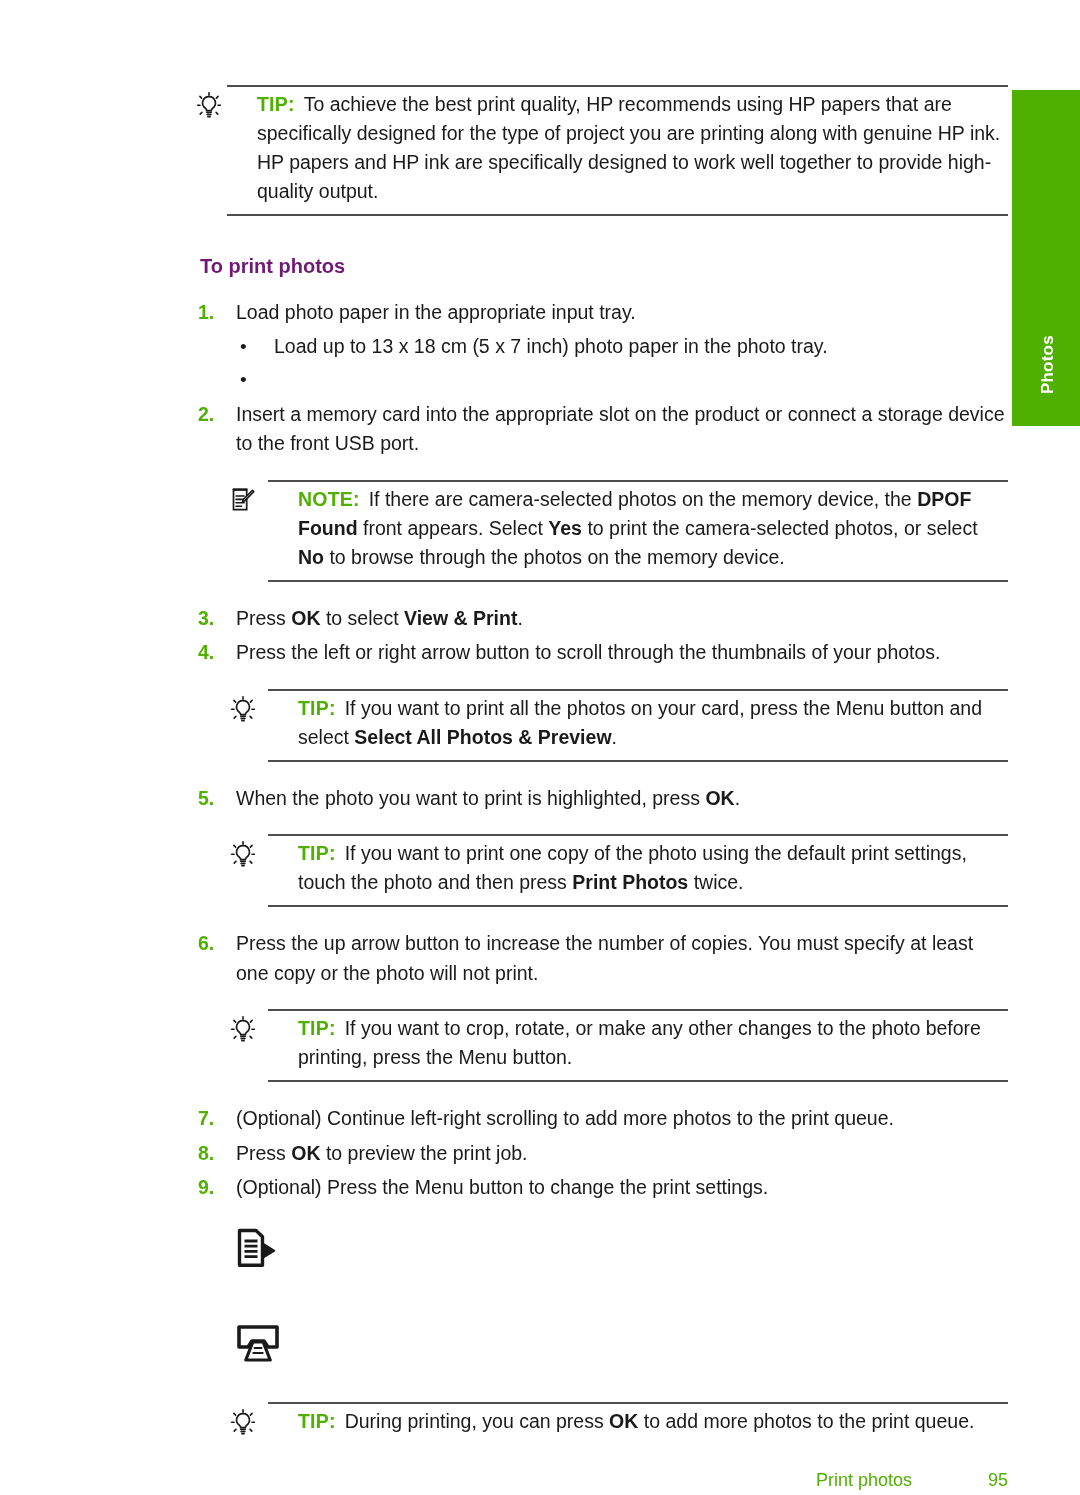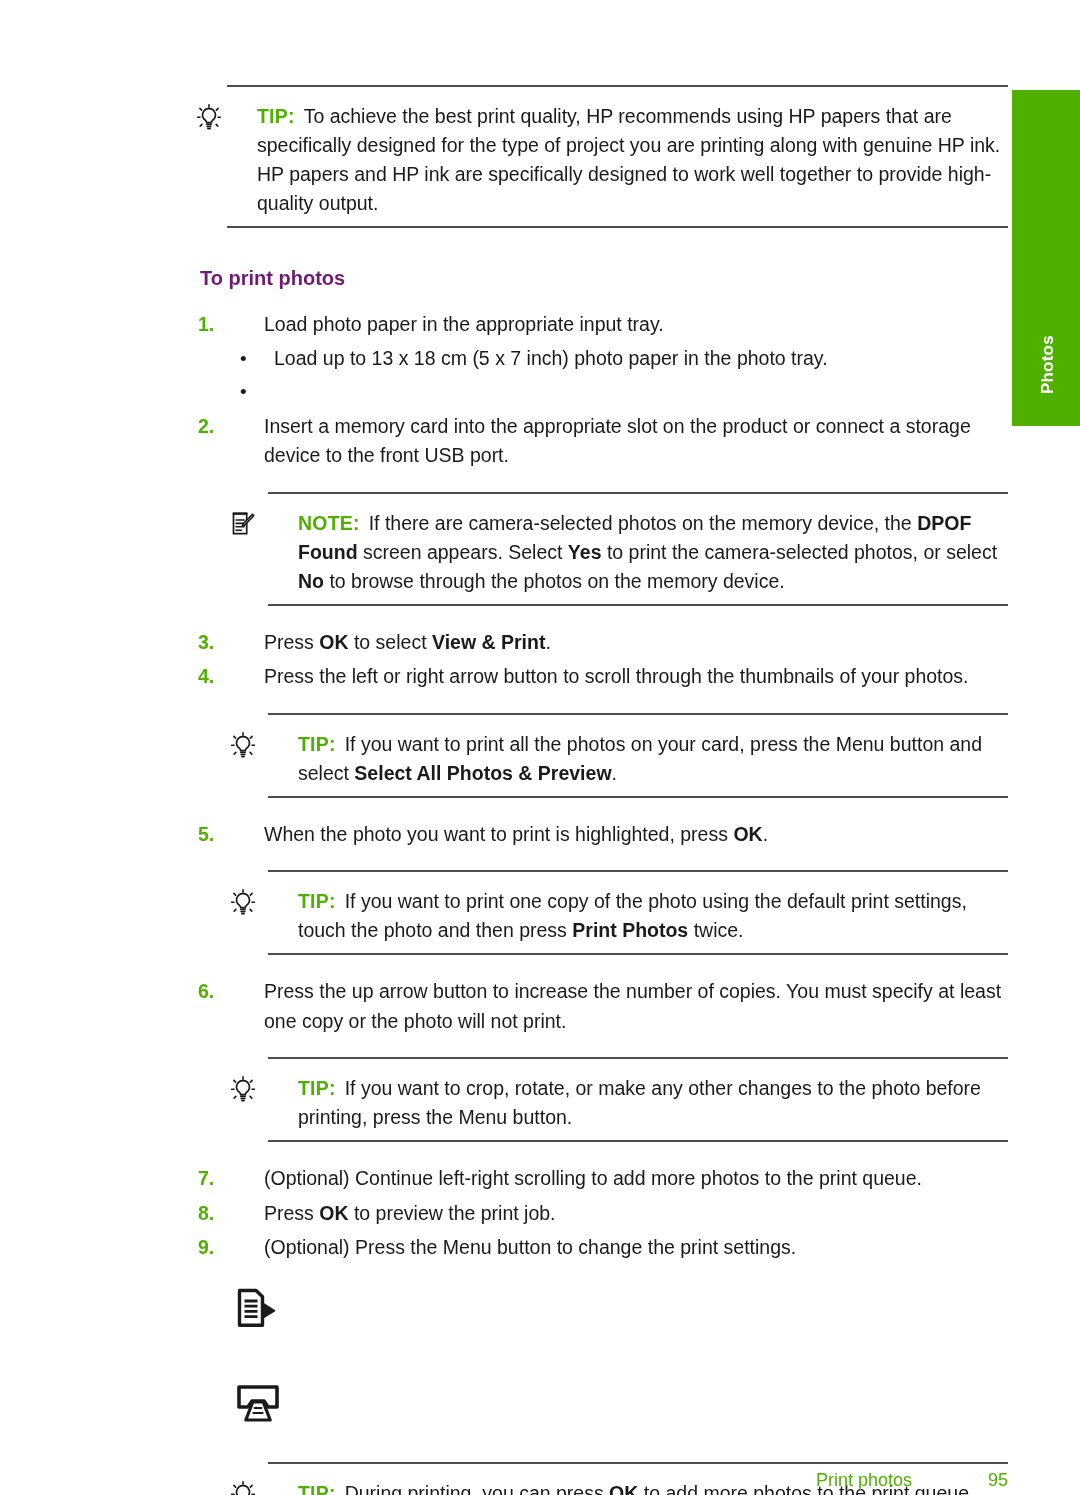--- a/index.html
+++ b/index.html
@@ -62,21 +62,21 @@
     margin: 0;
   }
   .admon .rule {
     height: 0;
     border-top: 2px solid #4d4d4d;
     width: 100%;
   }
   .admon-body {
     display: flex;
     align-items: flex-start;
-    padding: 15px 0 8px 0;
+    padding: 3px 0 8px 0;
   }
   .admon-icon {
     flex: 0 0 auto;
     width: 30px;
     padding-top: 2px;
   }
   .admon-text {
     flex: 1 1 auto;
     font-size: 19.5px;
     line-height: 29px;
@@ -115,21 +115,21 @@
   }
   .step-num {
     flex: 0 0 auto;
     width: 38px;
     color: #4fb000;
     font-weight: bold;
     text-align: left;
     padding-left: 2px;
   }
   .step-num.wide { width: 38px; letter-spacing: -0.3px; }
-  .step-text { flex: 1 1 auto; margin-left: 28px; }
+  .step-text { flex: 1 1 auto; }
 
   
   .bullet {
     display: flex;
     align-items: flex-start;
     font-size: 19.5px;
     line-height: 29.5px;
     padding: 2px 0 2px 0;
     margin-left: 38px;
   }
@@ -235,21 +235,21 @@
       <div class="admon-body">
         <div class="admon-icon">
           <svg width="25" height="27" viewBox="0 0 25 27" aria-hidden="true">
             <path d="M3.5 3.0 h13.2 v19.6 h-13.2 z" fill="#ffffff" stroke="#1a1a1a" stroke-width="1.7"></path>
             <path d="M3.6 2.4 h1.0 M6.0 2.4 h1.0 M8.4 2.4 h1.0 M10.8 2.4 h1.0 M13.2 2.4 h1.0 M15.6 2.4 h1.0" stroke="#1a1a1a" stroke-width="2.2" stroke-linecap="round"></path>
             <path d="M6.1 9.0 h8.0 M6.1 12.4 h8.0 M6.1 15.8 h8.0 M6.1 19.2 h5.4" stroke="#1a1a1a" stroke-width="1.6" stroke-linecap="round"></path>
             <path d="M22.4 3.4 l1.4 1.4 l-9.1 9.1 l-2.2 0.8 l0.8 -2.2 z" fill="#ffffff" stroke="#1a1a1a" stroke-width="1.6" stroke-linejoin="round"></path>
           </svg>
         </div>
         <div class="admon-text">
-          <span class="admon-kw">NOTE:</span><span class="admon-kw-sep"></span><span>If there are camera-selected photos on the memory device, the </span><b>DPOF Found</b><span> screen appears. Select </span><b>Yes</b><span> to print the camera-selected photos, or select </span><b>No</b><span> to browse through the photos on the memory device.</span>
+          <span class="admon-kw">NOTE:</span><span class="admon-kw-sep"></span><span>If there are camera-selected photos on the memory device, the </span><b>DPOF Found</b><span> front appears. Select </span><b>Yes</b><span> to print the camera-selected photos, or select </span><b>No</b><span> to browse through the photos on the memory device.</span>
         </div>
       </div>
       <div class="rule"></div>
     </div>
 
     <div class="spacer-10"></div>
 
     <div class="step">
       <div class="step-num">3.</div>
       <div class="step-text"><span>Press </span><b>OK</b><span> to select </span><b>View &amp; Print</b><span>.</span></div>

